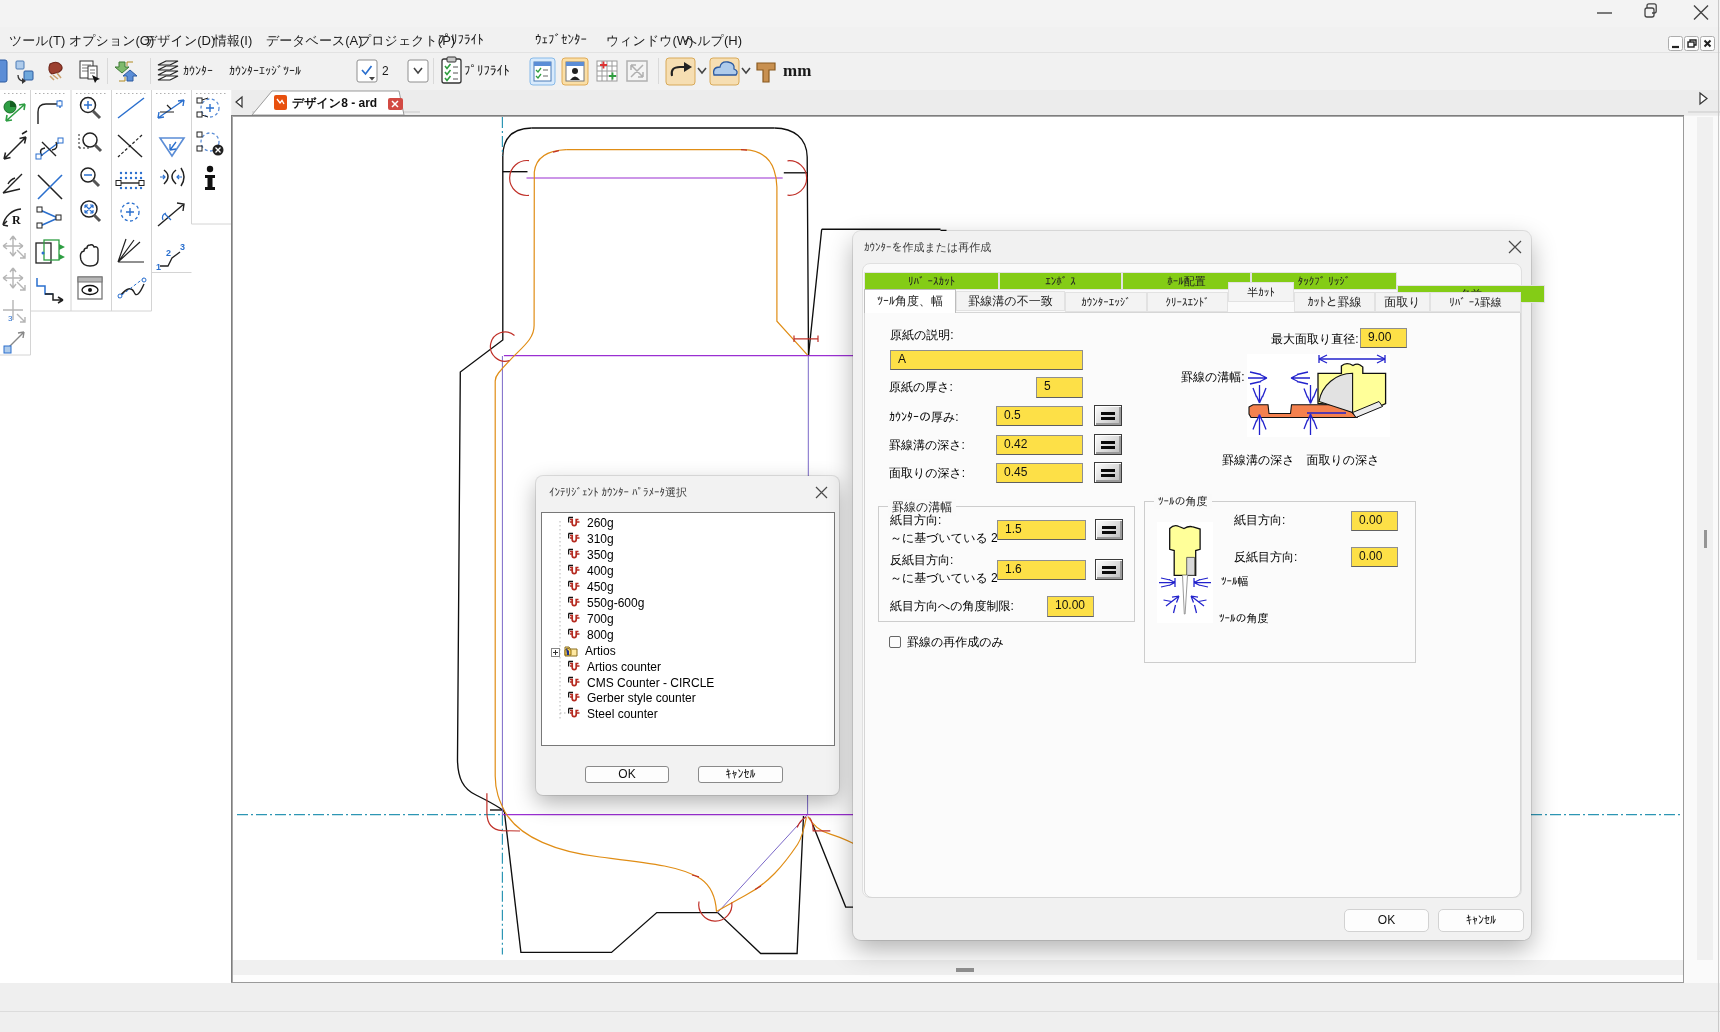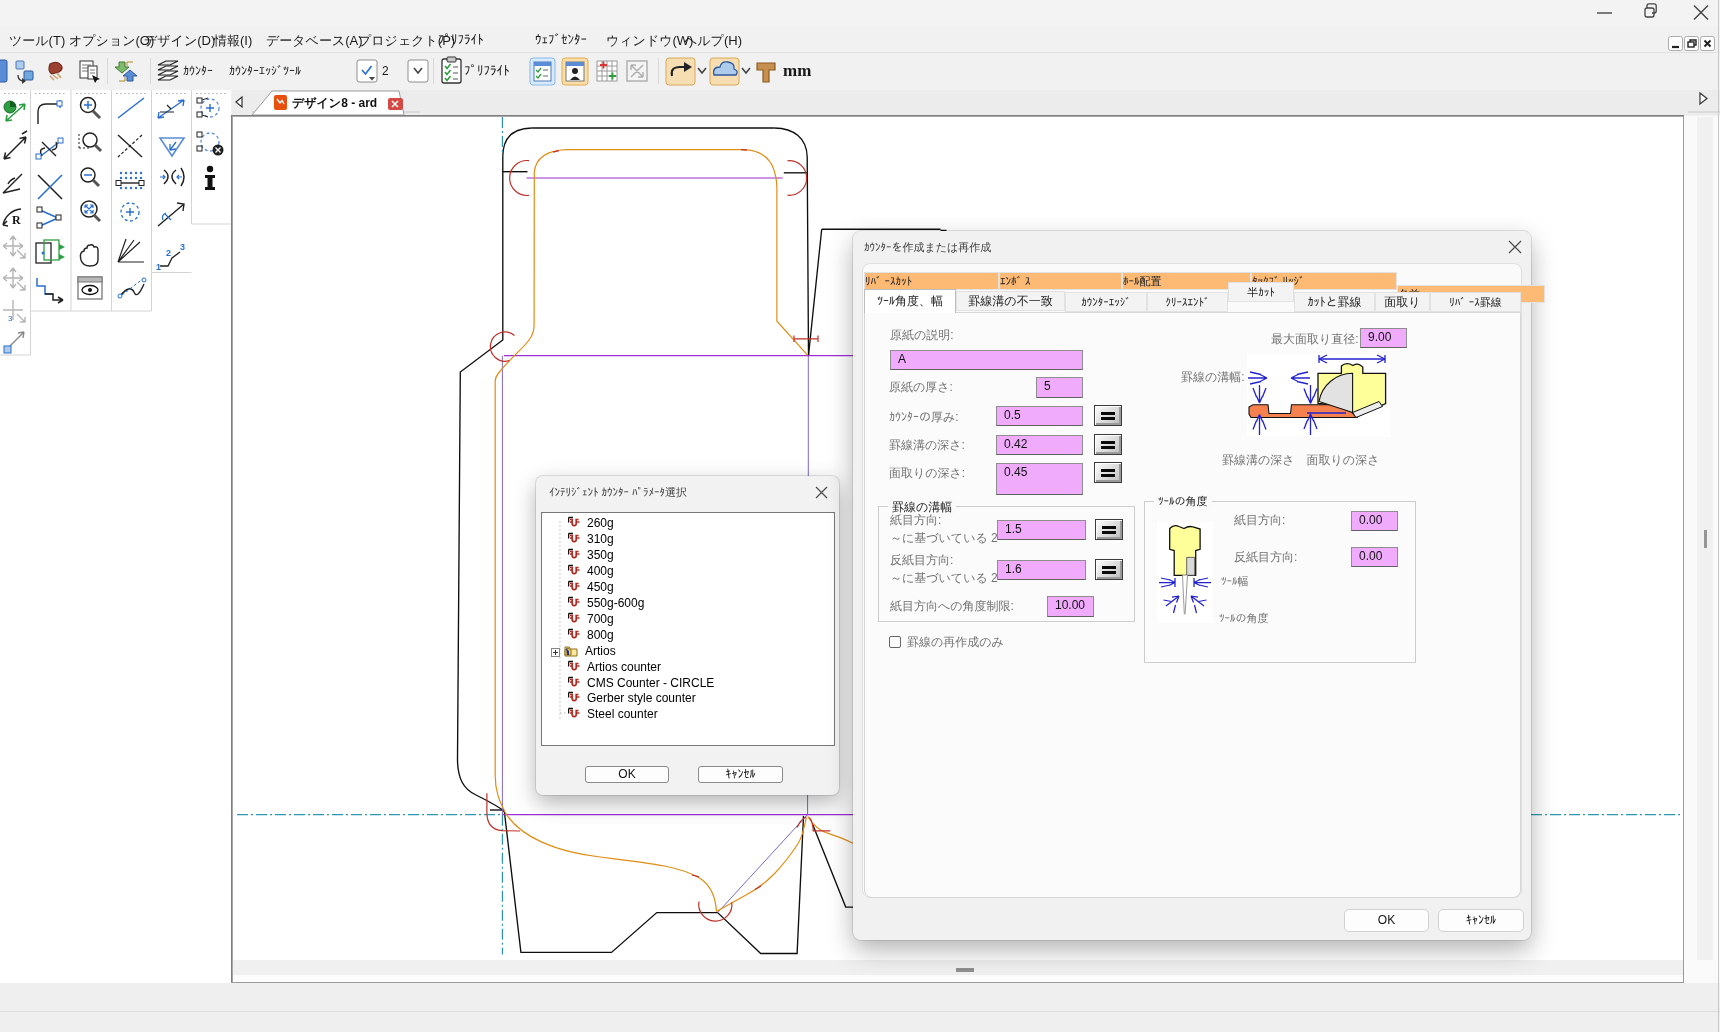--- a/index.html
+++ b/index.html
@@ -1,24 +1,24 @@
 <!DOCTYPE html>
 <html><head><meta charset="utf-8">
 <style>
 *{margin:0;padding:0;box-sizing:border-box}
 html,body{width:1720px;height:1032px;overflow:hidden;background:#f0f0f0;font-family:"Liberation Sans",sans-serif;-webkit-font-smoothing:antialiased}
 .abs{position:absolute}
-.lbl{position:absolute;font-size:12px;color:#737373;white-space:nowrap;line-height:14px}
-.inp{position:absolute;background:#f0abfc;border:1px solid #8f8f8f;border-bottom-color:#616161;font-size:12px;color:#111;padding-left:7px;line-height:17px}
+.lbl{position:absolute;font-size:12px;color:#000000;white-space:nowrap;line-height:14px}
+.inp{position:absolute;background:#fde047;border:1px solid #8f8f8f;border-bottom-color:#616161;font-size:12px;color:#111;padding-left:7px;line-height:17px}
 .eqbtn{position:absolute;width:28px;height:21px;background:linear-gradient(135deg,#fdfdfd 0%,#d8d8d8 60%,#b9b9b9 100%);border:1px solid #3c3c3c;box-shadow:inset 1px 1px 0 #fff,inset -2px -2px 0 #9a9a9a}
 .eqbtn i{position:absolute;left:6px;width:14px;height:3.2px;background:#0a0a0a}
 .gbox{position:absolute;border:1px solid #cdcdcd}
 .glbl{position:absolute;top:-8px;left:9px;background:#fafafa;padding:0 4px;font-size:12px;color:#1c1c1c;white-space:nowrap}
 .btn{position:absolute;background:#fdfdfd;border:1px solid #d2d2d2;border-radius:5px;font-size:12px;color:#111;text-align:center}
-.tab1{position:absolute;height:18px;background:#fdba74;border:1px solid #e2e2e2;font-size:11px;color:#222;line-height:17px;white-space:nowrap}
+.tab1{position:absolute;height:18px;background:#84cc16;border:1px solid #e2e2e2;font-size:11px;color:#222;text-align:center;line-height:17px;white-space:nowrap}
 .tab2{position:absolute;height:20px;background:#f3f3f3;border:1px solid #e2e2e2;font-size:12px;color:#222;text-align:center;line-height:19px;white-space:nowrap}
 .mnu{position:absolute;top:32px;font-size:13px;color:#1a1a1a;white-space:nowrap}
 .tbt{position:absolute;font-size:12px;color:#1a1a1a;white-space:nowrap}
 .sep{position:absolute;top:58px;width:1px;height:26px;background:#d9d9d9}
 .trow{position:absolute;left:20px;height:16px;font-size:12px;color:#000;white-space:nowrap}
 .trow svg{vertical-align:-2px}
 .trow .t{margin-left:7px}
 </style></head>
 <body>
 
@@ -438,21 +438,21 @@
       <i style="top:6px"></i>
       <i style="top:11px"></i>
     </div>
   <span class="lbl" style="left:36px;top:207px">罫線溝の深さ:</span>
   <div class="inp" style="left:143px;top:204px;width:87px;height:20px">0.42</div>
   <div class="eqbtn" style="left:241px;top:203px">
       <i style="top:6px"></i>
       <i style="top:11px"></i>
     </div>
   <span class="lbl" style="left:36px;top:235px">面取りの深さ:</span>
-  <div class="inp" style="left:143px;top:232px;width:87px;height:32px">0.45</div>
+  <div class="inp" style="left:143px;top:232px;width:87px;height:20px">0.45</div>
   <div class="eqbtn" style="left:241px;top:231px">
       <i style="top:6px"></i>
       <i style="top:11px"></i>
     </div>
 
   <div class="gbox" style="left:25px;top:275px;width:257px;height:116px">
     <span class="glbl">罫線の溝幅</span>
     <span class="lbl" style="left:11px;top:6px">紙目方向:</span>
     <span class="lbl" style="left:11px;top:24px">～に基づいている 2</span>
     <div class="inp" style="left:118px;top:13px;width:89px;height:20px">1.5</div>

